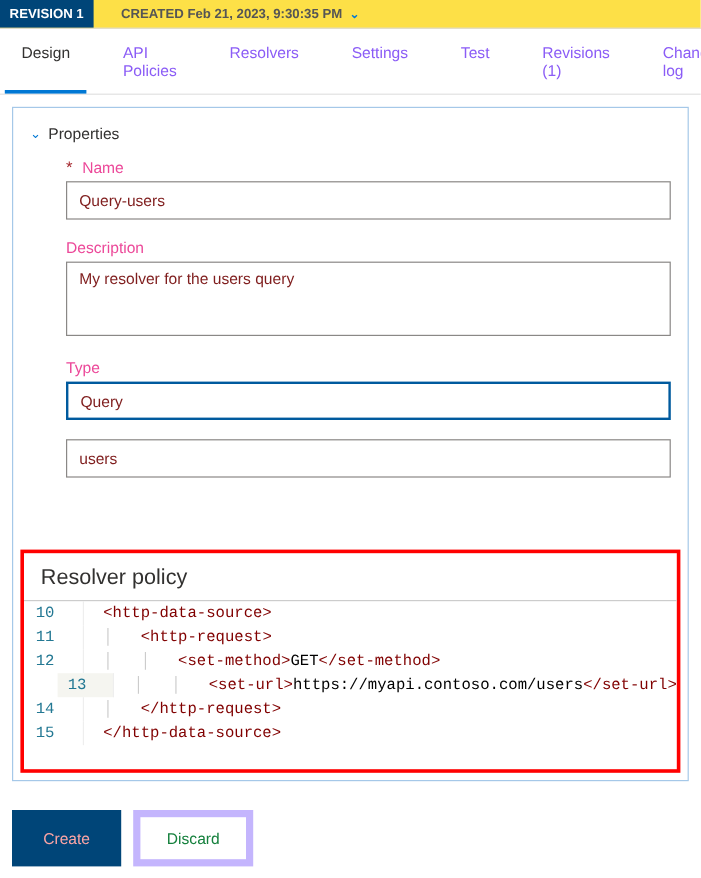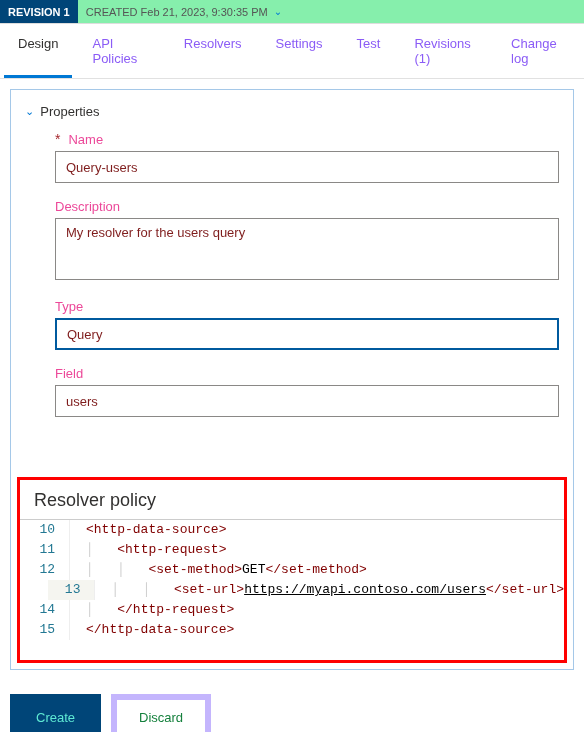--- a/index.html
+++ b/index.html
@@ -1,54 +1,54 @@
 <!DOCTYPE html>
 <html><head>
   <meta charset="utf-8">
   <style>
     * { box-sizing: border-box; margin: 0; padding: 0; }
     body { font-family: 'Segoe UI', Arial, sans-serif; font-size: 13px; color: #323130; background: #fff; width: 584px; }
     
-    .revision-bar { background: #86efac; height: 24px; display: flex; align-items: center; border-bottom: 1px solid #ddd; }
+    .revision-bar { background: #fde047; height: 24px; display: flex; align-items: center; border-bottom: 1px solid #ddd; }
     .revision-badge { background: #004578; color: #fff; font-size: 11px; font-weight: 600; padding: 4px 8px; height: 100%; display: flex; align-items: center; }
-    .created-text { font-size: 11px; color: #555; padding-left: 8px; display: flex; align-items: center; gap: 6px; }
+    .created-text { font-size: 11px; color: #555; padding-left: 23px; display: flex; align-items: center; gap: 6px; font-weight: bold; }
     .chev { color: #0078d4; font-size: 10px; }
     
-    .tabs { display: flex; gap: 6px; padding: 0 4px; border-bottom: 1px solid #e1e1e1; margin-bottom: 10px; }
+    .tabs { display: flex; gap: 16px; padding: 0 4px; border-bottom: 1px solid #e1e1e1; margin-bottom: 10px; }
     .tab { padding: 12px 14px; font-size: 13px; color: #8b5cf6; cursor: pointer; }
     .tab.active { color: #323130; border-bottom: 3px solid #0078d4; font-weight: 400; }
     
     .panel { margin: 6px 10px 6px 10px; border: 1px solid #a5c8e8; padding: 10px 0 0 0; }
     .section-header { display: flex; align-items: center; gap: 6px; padding: 4px 14px 10px 14px; font-size: 13px; color: #323130; cursor: pointer; }
     .section-header .chev2 { color: #0078d4; font-size: 11px; transform: rotate(0deg); display: inline-block; }
     
     .form-row { padding: 2px 14px 14px 44px; }
     .label-row { display: flex; align-items: center; margin-bottom: 4px; }
     .req { color: #a4262c; margin-right: 8px; font-size: 14px; }
     .label { font-size: 13px; color: #ec4899; }
     .input { width: 100%; border: 1px solid #8a8886; padding: 6px 10px; font-size: 13px; color: #7f1d1d; font-family: inherit; height: 32px; }
     .textarea { height: 62px; resize: none; }
     .input.focused { border: 2px solid #005a9e; }
     
     .resolver-title { font-size: 18px; font-weight: 400; padding: 6px 14px 8px 14px; color: #323130; }
     .red-box { border: 3px solid red; margin: 0 6px 6px 6px; padding: 4px 0 20px 0; }
     
     .code-area { border-top: 1px solid #ccc; }
     .code-line { display: flex; font-family: Consolas, 'Courier New', monospace; font-size: 13px; line-height: 20px; }
-    .gutter { width: 50px; text-align: right; color: #237893; padding-right: 14px; user-select: none; border-right: 1px solid #eee; }
+    .gutter { width: 50px; text-align: center; color: #237893; padding-right: 14px; user-select: none; border-right: 1px solid #eee; }
     .line-13 .gutter { background: #f5f5f0; margin-left: 28px; }
     .code { padding-left: 16px; white-space: pre; }
     .tag { color: #800000; }
     .bracket { color: #800000; }
     .txt { color: #000; }
-    .url { color: #000; text-decoration: underline; }
+    .url { color: #000; }
     .indent-guide { color: #ccc; }
     
     .footer { display: flex; gap: 10px; padding: 18px 10px; }
-    .btn-primary { background: #004578; color: #5eead4; border: none; padding: 10px 26px; font-size: 13px; cursor: pointer; }
+    .btn-primary { background: #004578; color: #fca5a5; border: none; padding: 10px 26px; font-size: 13px; cursor: pointer; }
     .btn-secondary { background: #fff; color: #15803d; border: 6px solid #c4b5fd; padding: 10px 22px; font-size: 13px; cursor: pointer; }
   </style>
 </head>
 <body>
 
 <div class="revision-bar">
   <div class="revision-badge">REVISION 1</div>
   <div class="created-text">
     <span>CREATED Feb 21, 2023, 9:30:35 PM</span>
     <span class="chev">⌄</span>
@@ -87,23 +87,20 @@
   </div>
 
   <div class="form-row">
     <div class="label-row">
       <span class="label">Type</span>
     </div>
     <input class="input focused" value="Query" style="">
   </div>
 
   <div class="form-row" style="padding-bottom:60px">
-    <div class="label-row">
-      <span class="label">Field</span>
-    </div>
     <input class="input" value="users" style="">
   </div>
 
   <div class="red-box">
     <div class="resolver-title">Resolver policy</div>
     <div class="code-area">
       <div class="code-line">
         <div class="gutter">10</div>
         <div class="code"><span class="bracket">&lt;</span><span class="tag">http-data-source</span><span class="bracket">&gt;</span></div>
       </div>

